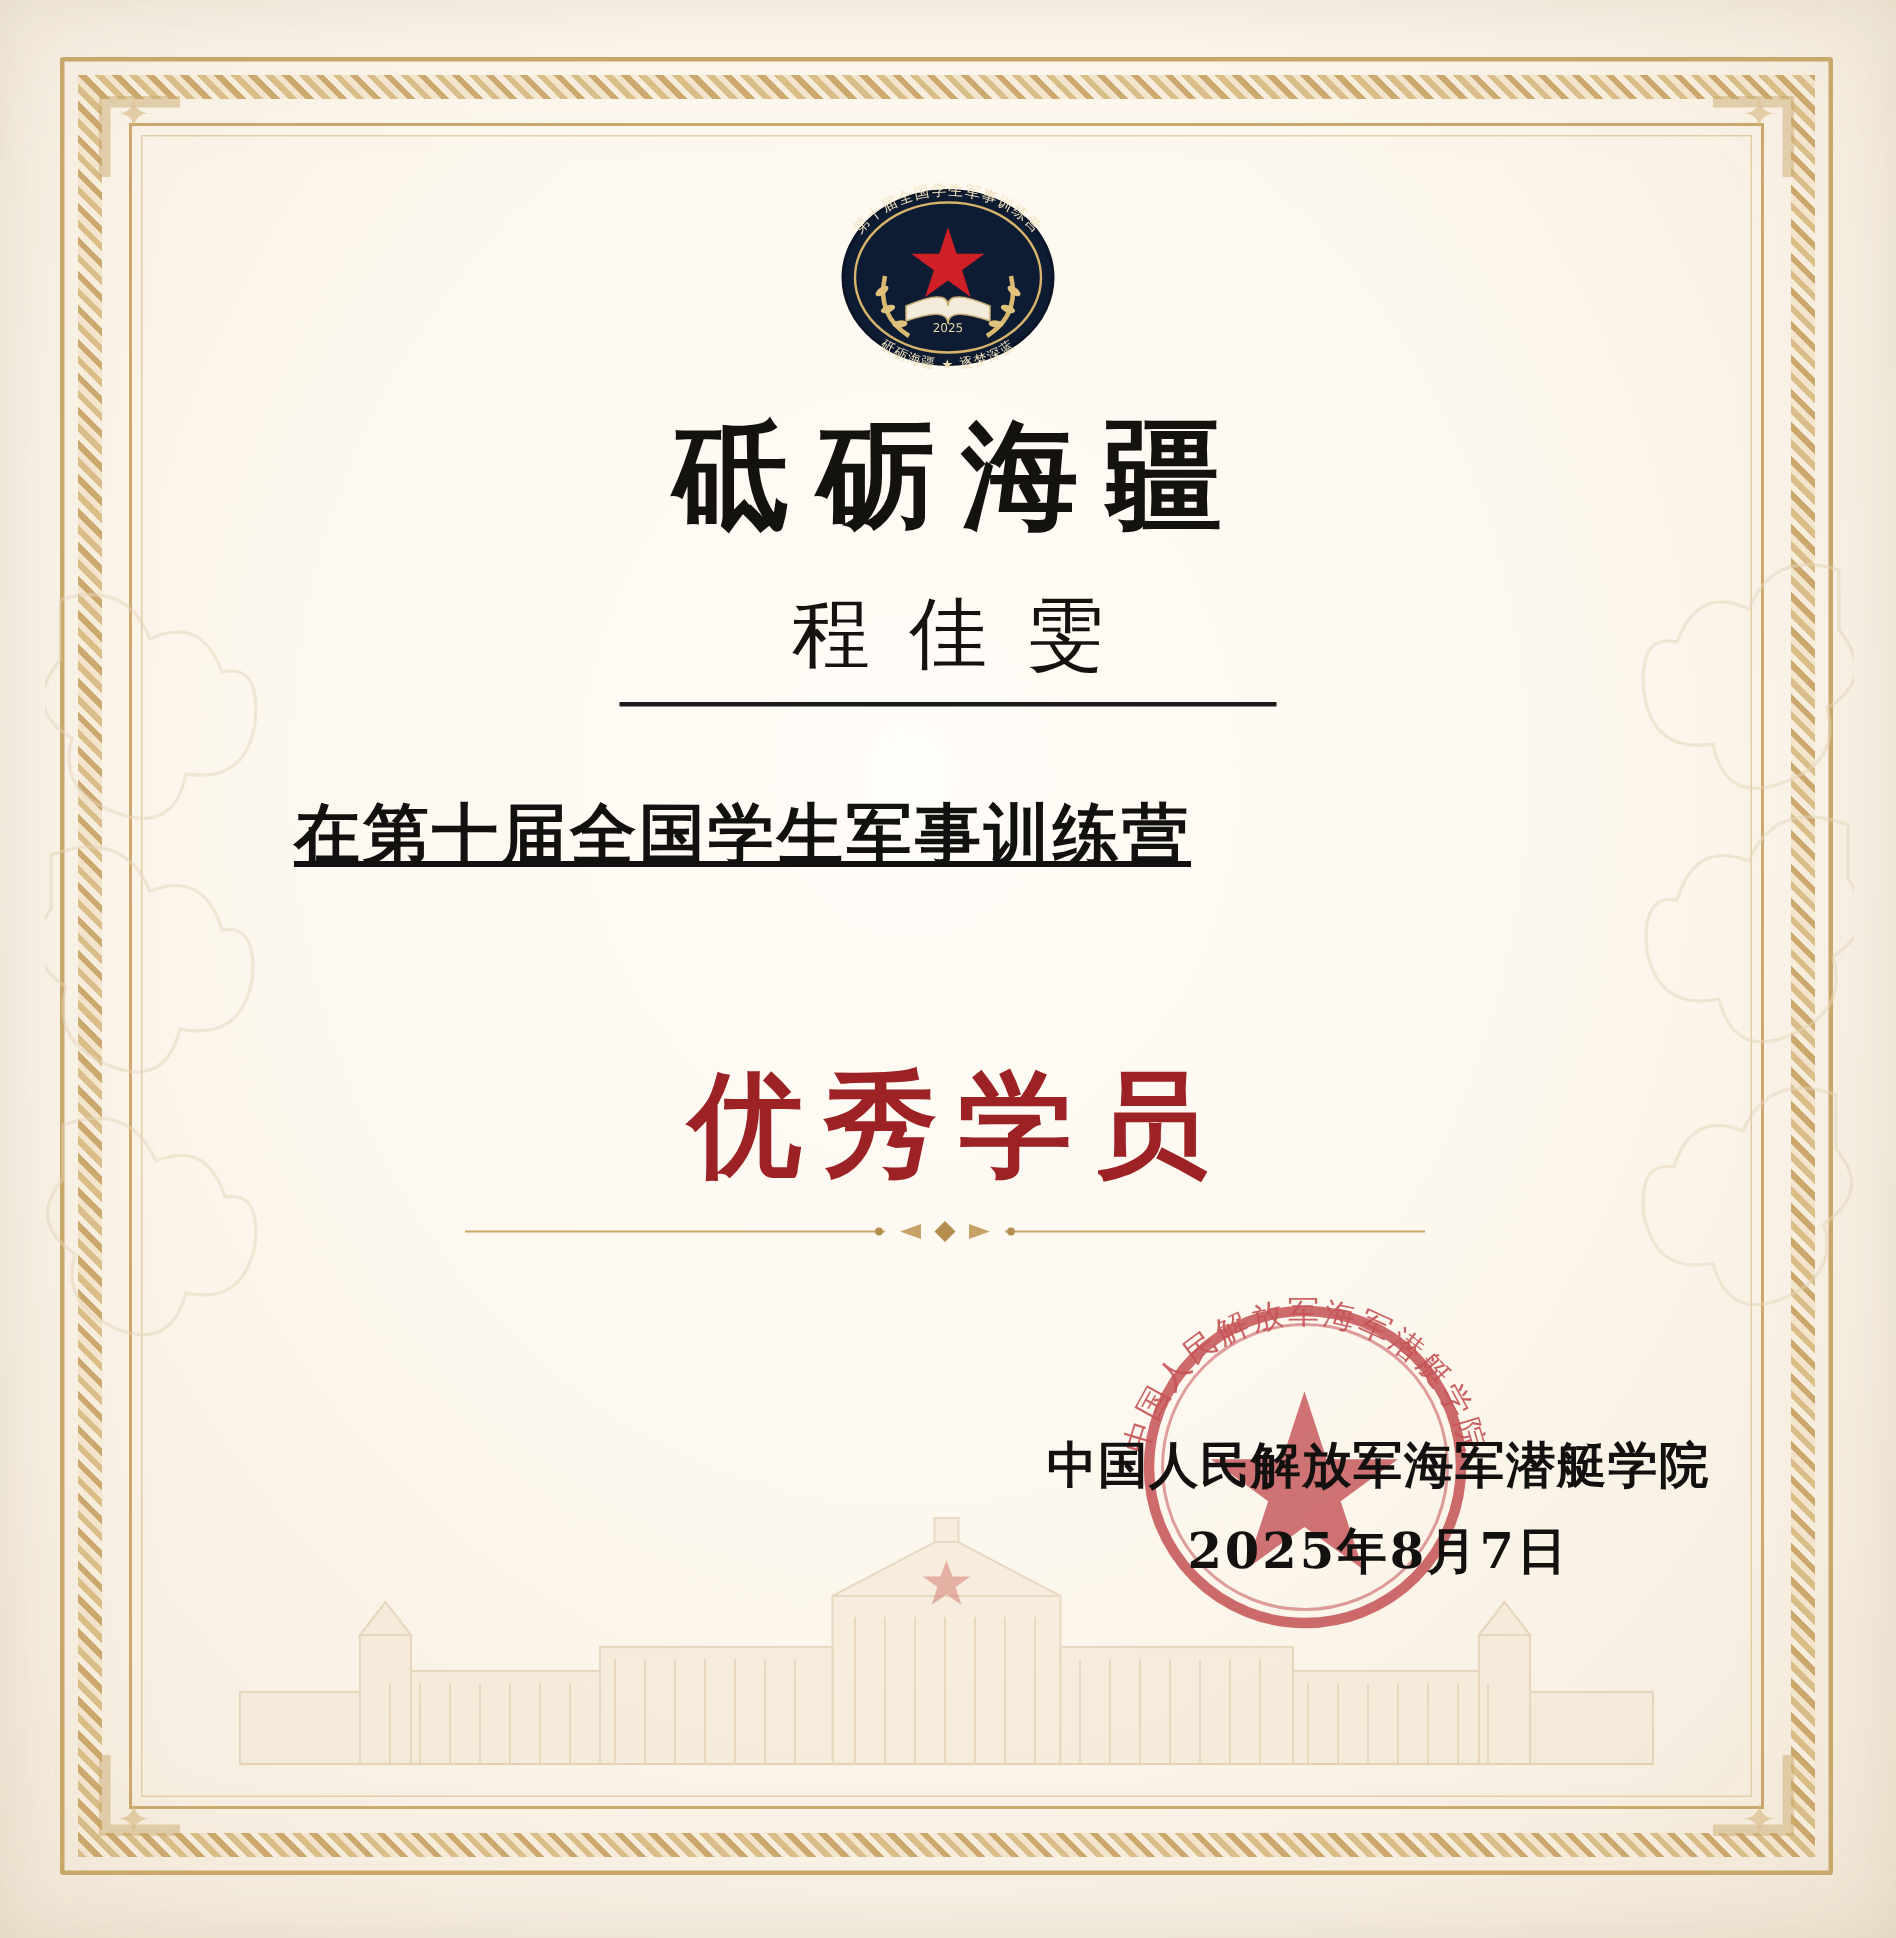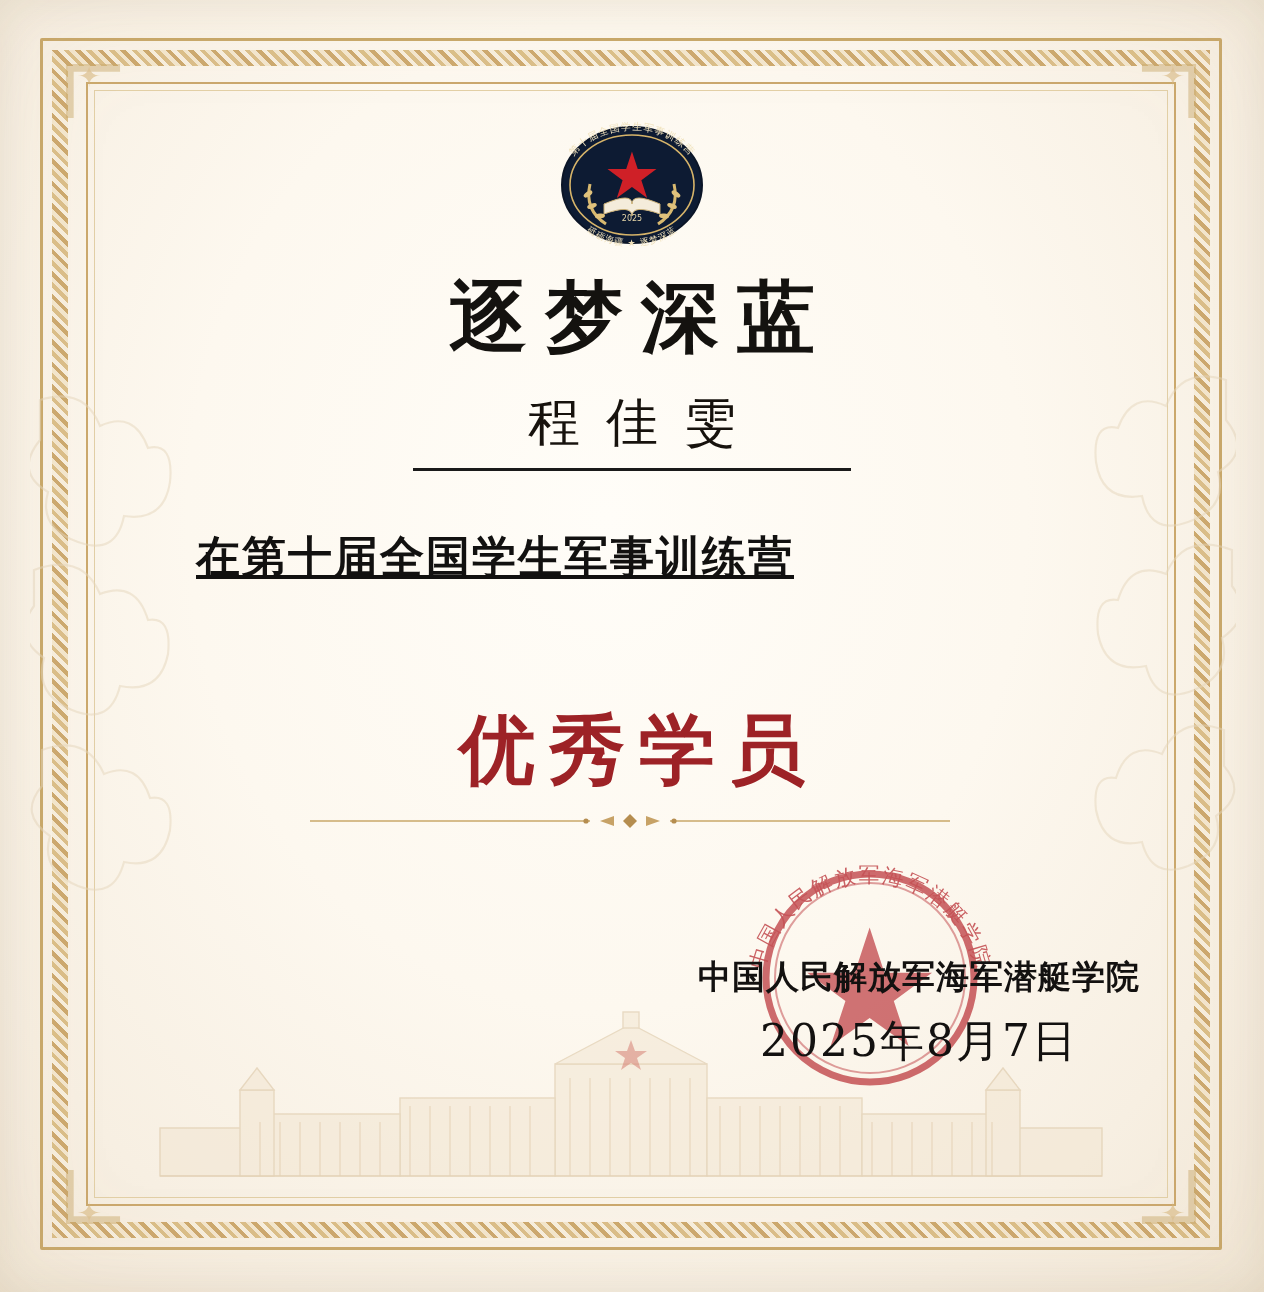--- a/index.html
+++ b/index.html
@@ -209,22 +209,22 @@
     color: #131110;
   }
   .sig-org {
     font-size: 33px;
     font-weight: 700;
     letter-spacing: 1px;
     white-space: nowrap;
   }
   .sig-date {
     margin-top: 12px;
-    font-size: 44px;
-    font-weight: 400;
+    font-size: 33px;
+    font-weight: 700;
     letter-spacing: 2px;
   }
 
   
   .seal {
     position: absolute;
     left: 620px;
     top: 740px;
     width: 280px;
     height: 268px;
@@ -336,21 +336,21 @@
         </g>
 
         <path d="M72 86 q28 -12 28 0 q0 -12 28 0 l0 10 q-28 -10 -28 2 q0 -12 -28 -2 Z" fill="#f2e9d6" stroke="#cdb established"></path>
         <path d="M72 86 q28 -12 28 0 q0 -12 28 0 l0 10 q-28 -10 -28 2 q0 -12 -28 -2 Z" fill="#f4ecdb" stroke="#c7ad74" stroke-width="1"></path>
 
         <path d="M100 36 l8.5 26 h27.5 l-22.2 16.2 8.5 26.3 -22.3 -16.3 -22.3 16.3 8.5 -26.3 -22.2 -16.2 h27.5 Z" fill="#cf2027" transform="translate(0,-6) scale(0.68) translate(47,22)"></path>
         <text x="100" y="103" font-size="8" fill="#e6d6a8" text-anchor="middle" font-family="'DejaVu Sans', sans-serif">2025</text>
       </svg>
     </div>
 
-    <div class="title">逐梦深蓝</div>
+    <div class="title">砥砺海疆</div>
 
     <div class="recipient-block">
       <span class="recipient-name">程佳雯</span>
     </div>
 
     <div class="body-text">
       <div class="body-line1">在第十届全国学生军事训练营</div>
     </div>
 
     <div class="award">优秀学员</div>

